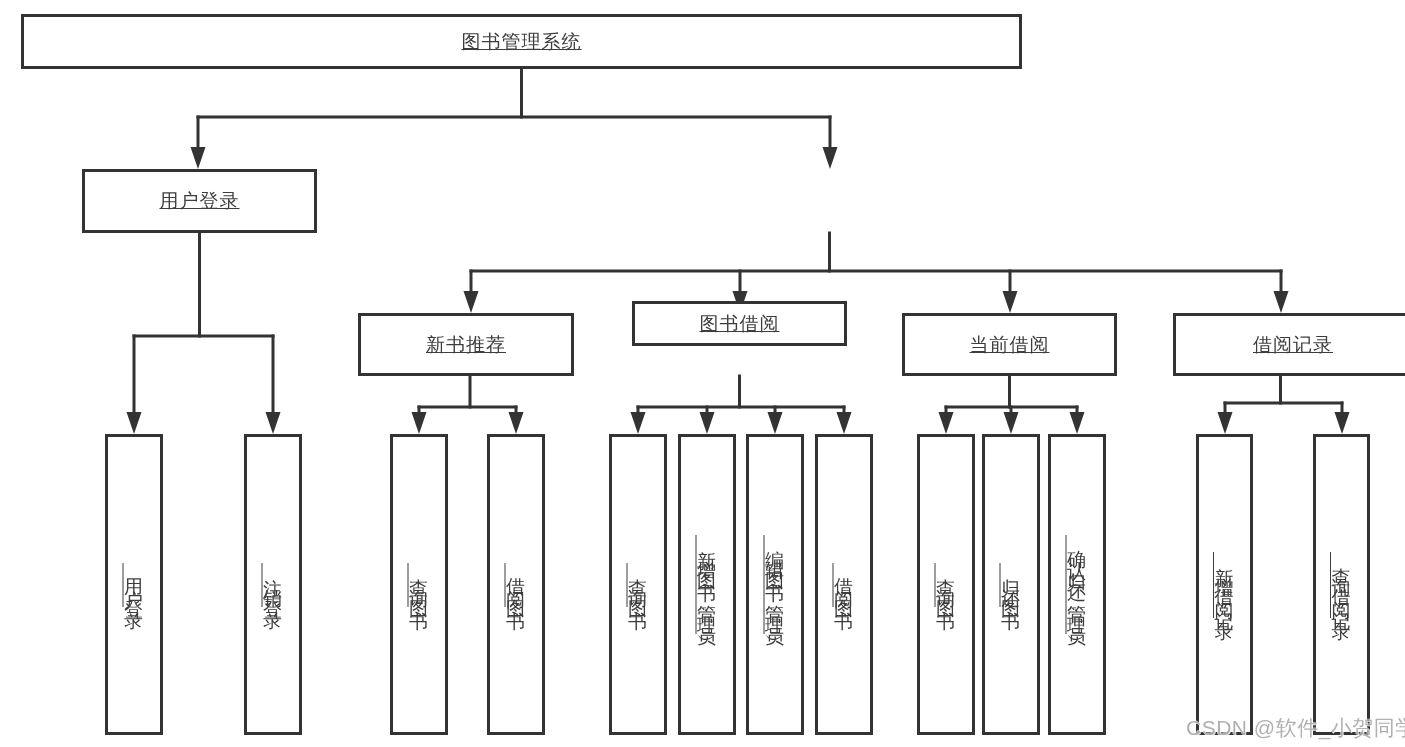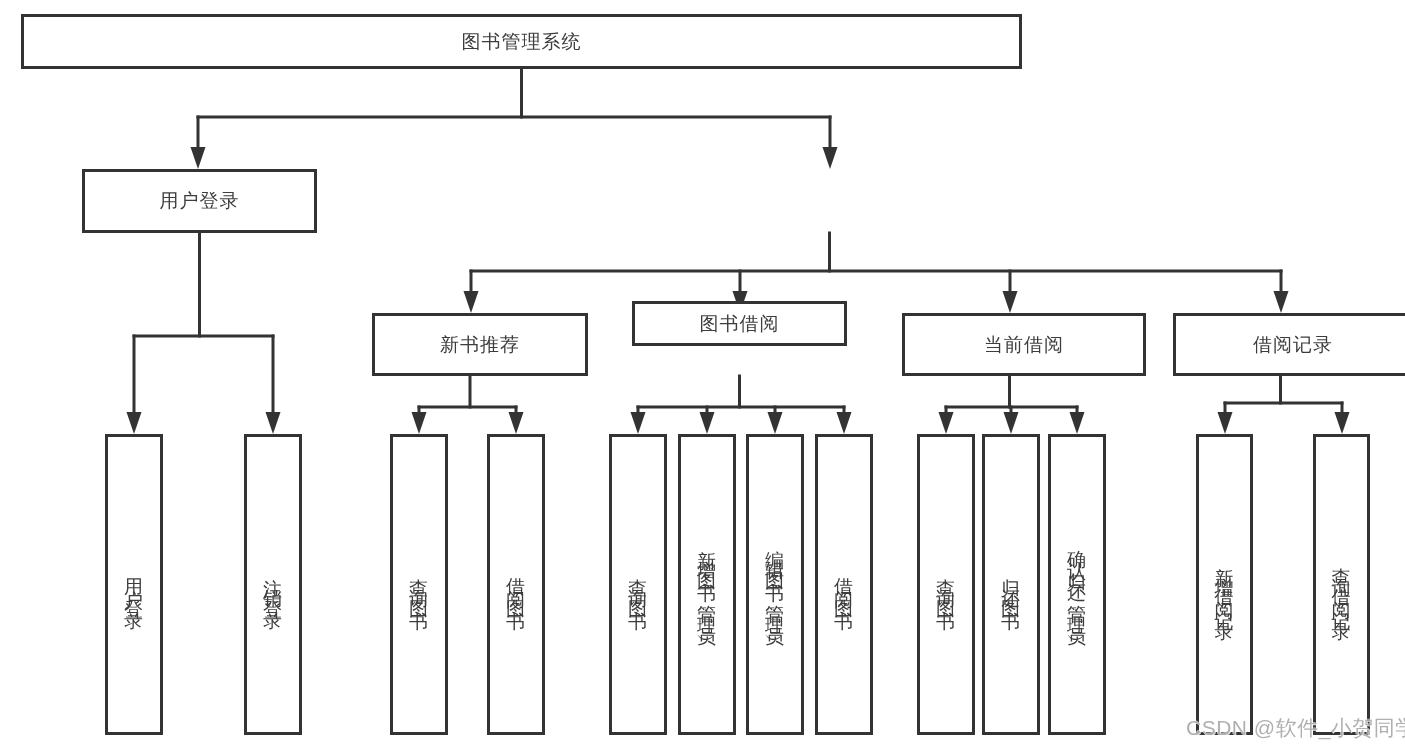--- a/index.html
+++ b/index.html
@@ -23,39 +23,40 @@
     box-sizing: border-box;
     border: 3px solid #333333;
     background: #ffffff;
     display: flex;
     align-items: center;
     justify-content: center;
     color: #3d3d3d;
     font-size: 19px;
     z-index: 2;
     letter-spacing: 1px;
+    text-decoration: underline;
   }
   .leaf { z-index: 2; }
   .vtext {
     writing-mode: vertical-rl;
     text-orientation: mixed;
     letter-spacing: 11px;
     line-height: 1;
     font-size: 19px;
     color: #3d3d3d;
   }
   
   .n-root   { left: 21px;   top: 14px;  width: 1001px; height: 55px; }
   
   .n-l2a    { left: 82px;   top: 169px; width: 235px;  height: 64px; }
   .n-l2b    { left: 712px;  top: 169px; width: 235px;  height: 64px; }
   
-  .n-l3a    { left: 372px;  top: 313px; width: 216px;  height: 63px; align-items: center; }
+  .n-l3a    { left: 358px;  top: 313px; width: 216px;  height: 63px; align-items: center; }
   .n-l3b    { left: 632px;  top: 301px; width: 215px;  height: 45px; }
-  .n-l3c    { left: 902px;  top: 313px; width: 244px;  height: 63px; }
+  .n-l3c    { left: 902px;  top: 313px; width: 215px;  height: 63px; }
   .n-l3d    { left: 1173px; top: 313px; width: 240px;  height: 63px; }
   
   .lf { top: 434px; width: 58px; height: 301px; }
   .lf-a1 { left: 105px; }
   .lf-a2 { left: 244px; }
   .lf-b1 { left: 390px; }
   .lf-b2 { left: 487px; }
   .lf-c1 { left: 609px; }
   .lf-c2 { left: 678px; }
   .lf-c3 { left: 746px; }

